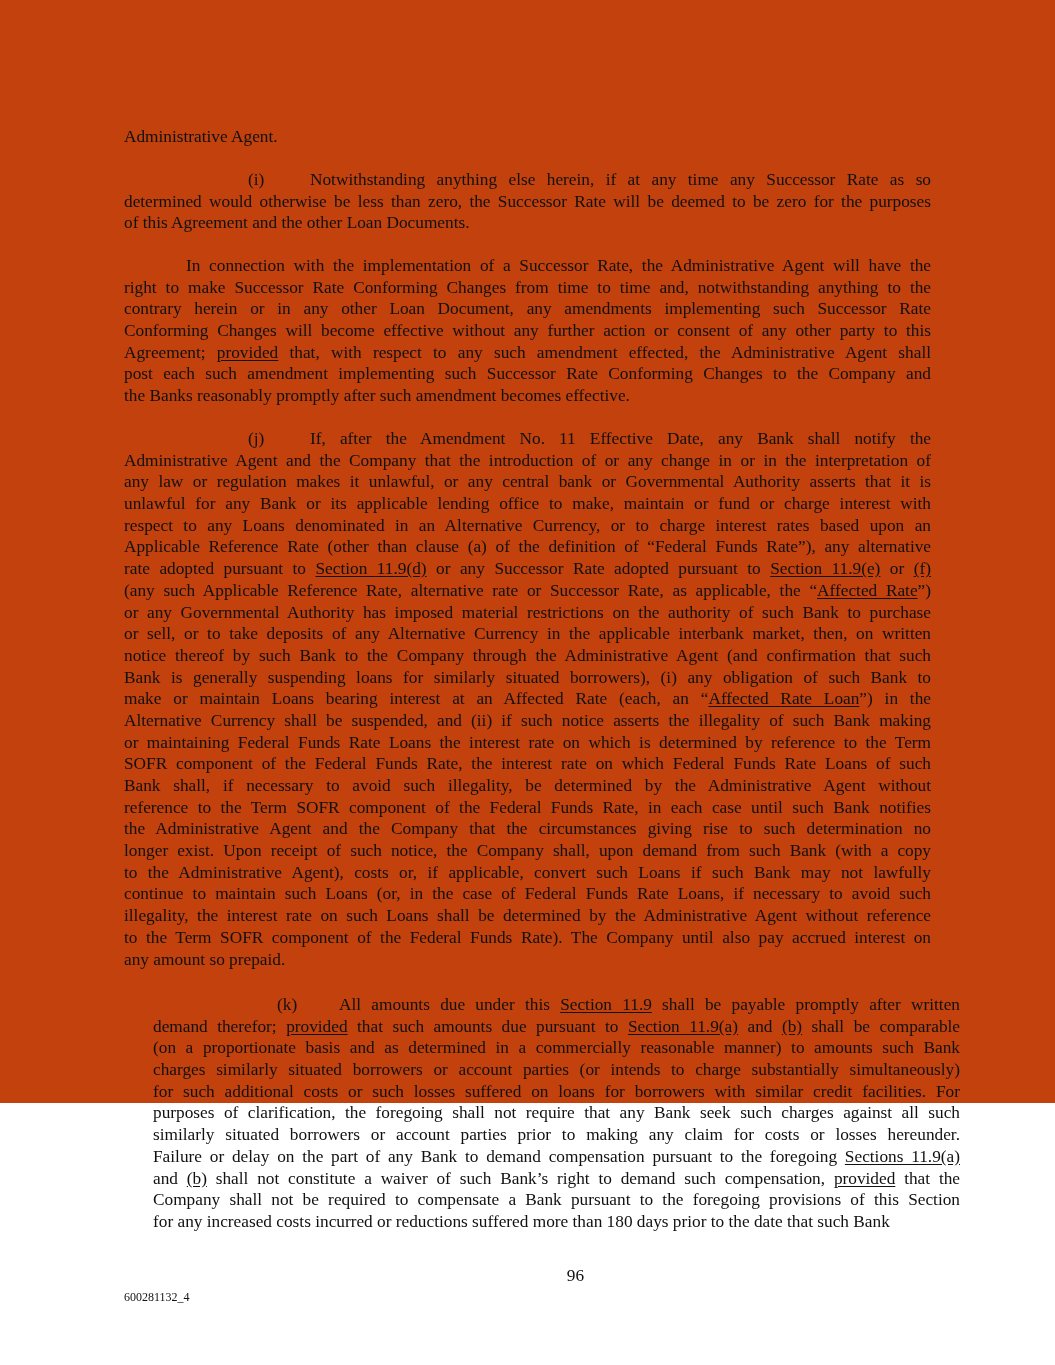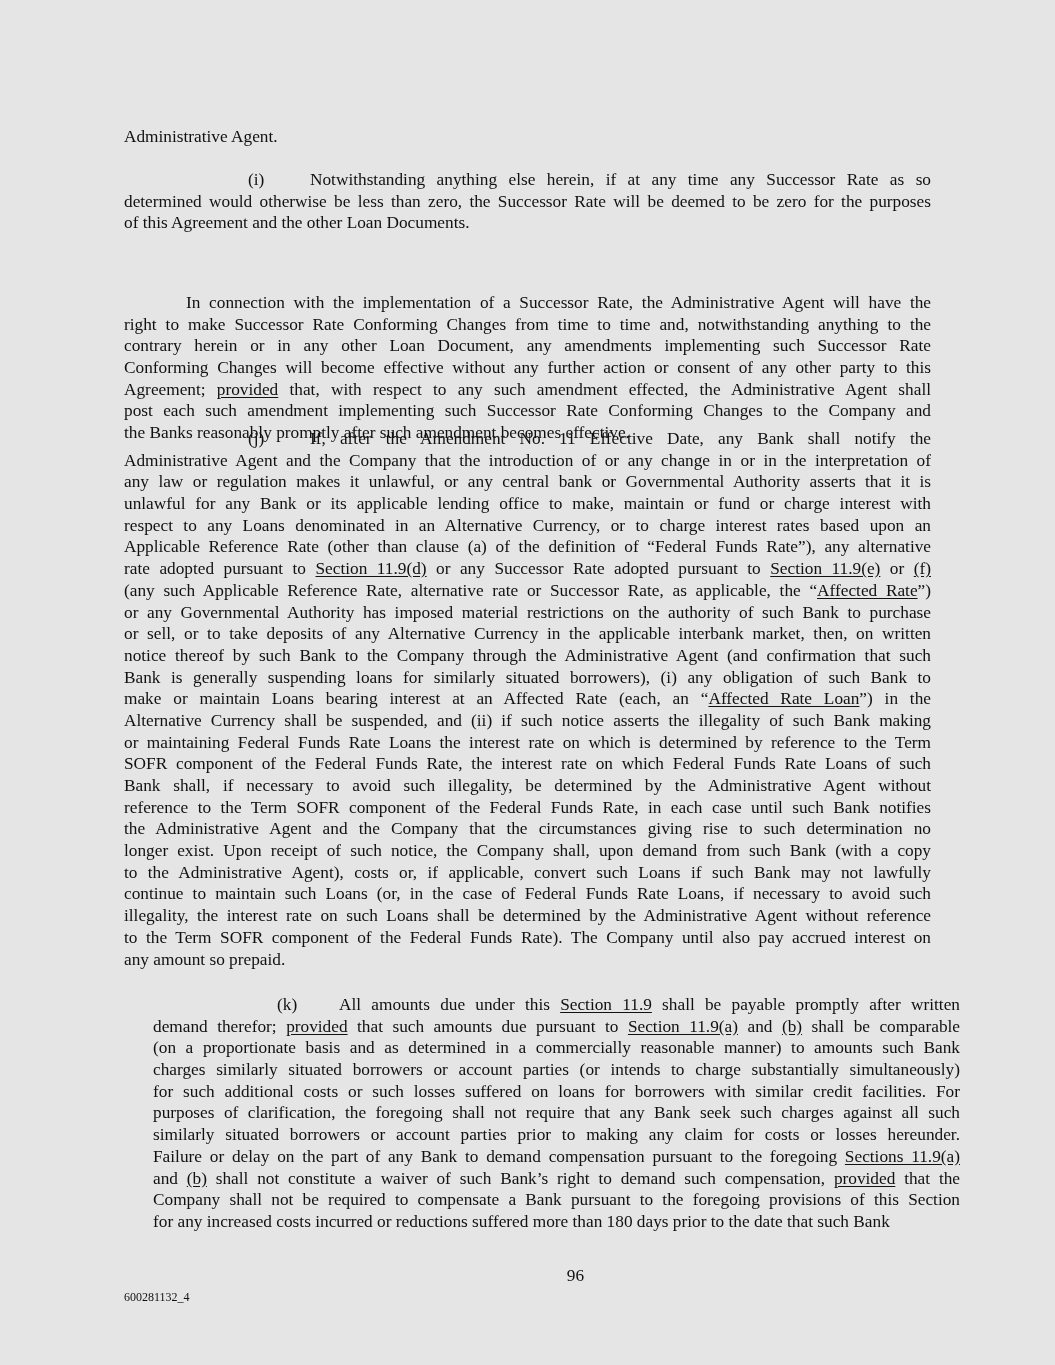--- a/index.html
+++ b/index.html
@@ -1,19 +1,19 @@
 <!DOCTYPE html>
 <html><head>
 <meta charset="utf-8">
 <style>
   html, body { margin: 0; padding: 0; background: #ffffff; }
   body { width: 1055px; height: 1365px; position: relative; overflow: hidden; }
   .page {
-    position: absolute; left: 0; top: 0; width: 1055px; height: 1365px;
-    background: #e5e5e5; color: #111111;
+    position: absolute; left: 0; top: 0; width: 1055px; height: 1103px;
+    background: #c2410c; color: #111111;
     font-family: "Liberation Serif", "DejaVu Serif", serif;
     font-size: 17.3px;
   }
   .para { position: absolute; left: 124px; width: 807px; }
   .line {
     display: block; height: 21.7px; line-height: 21.7px;
     text-align: justify; text-align-last: justify; white-space: nowrap;
   }
   .line.last { text-align-last: left; }
   .u { text-decoration: underline; text-underline-offset: 2px; }
@@ -26,21 +26,21 @@
 
 <div class="page">
   <div class="para" id="p0" style="top:126px;">
       <div class="line last"><span>Administrative Agent.</span></div>
     </div>
   <div class="para" id="p1" style="top:169px;">
       <div class="line"><span class="lbl" style="width: 62px; margin-left: 124px;">(i)</span><span>Notwithstanding anything else herein, if at any time any Successor Rate as so</span></div>
       <div class="line"><span>determined would otherwise be less than zero, the Successor Rate will be deemed to be zero for the purposes</span></div>
       <div class="line last"><span>of this Agreement and the other Loan Documents.</span></div>
     </div>
-  <div class="para" id="p2" style="top:255px;margin-top:37px;">
+  <div class="para" id="p2" style="top:255px;">
       <div class="line" style="padding-left: 62px;"><span>In connection with the implementation of a Successor Rate, the Administrative Agent will have the</span></div>
       <div class="line"><span>right to make Successor Rate Conforming Changes from time to time and, notwithstanding anything to the</span></div>
       <div class="line"><span>contrary herein or in any other Loan Document, any amendments implementing such Successor Rate</span></div>
       <div class="line"><span>Conforming Changes will become effective without any further action or consent of any other party to this</span></div>
       <div class="line"><span>Agreement; </span><span class="u">provided</span><span> that, with respect to any such amendment effected, the Administrative Agent shall</span></div>
       <div class="line"><span>post each such amendment implementing such Successor Rate Conforming Changes to the Company and</span></div>
       <div class="line last"><span>the Banks reasonably promptly after such amendment becomes effective.</span></div>
     </div>
   <div class="para" id="p3" style="top:428px;">
       <div class="line"><span class="lbl" style="width: 62px; margin-left: 124px;">(j)</span><span>If, after the Amendment No. 11 Effective Date, any Bank shall notify the</span></div>

